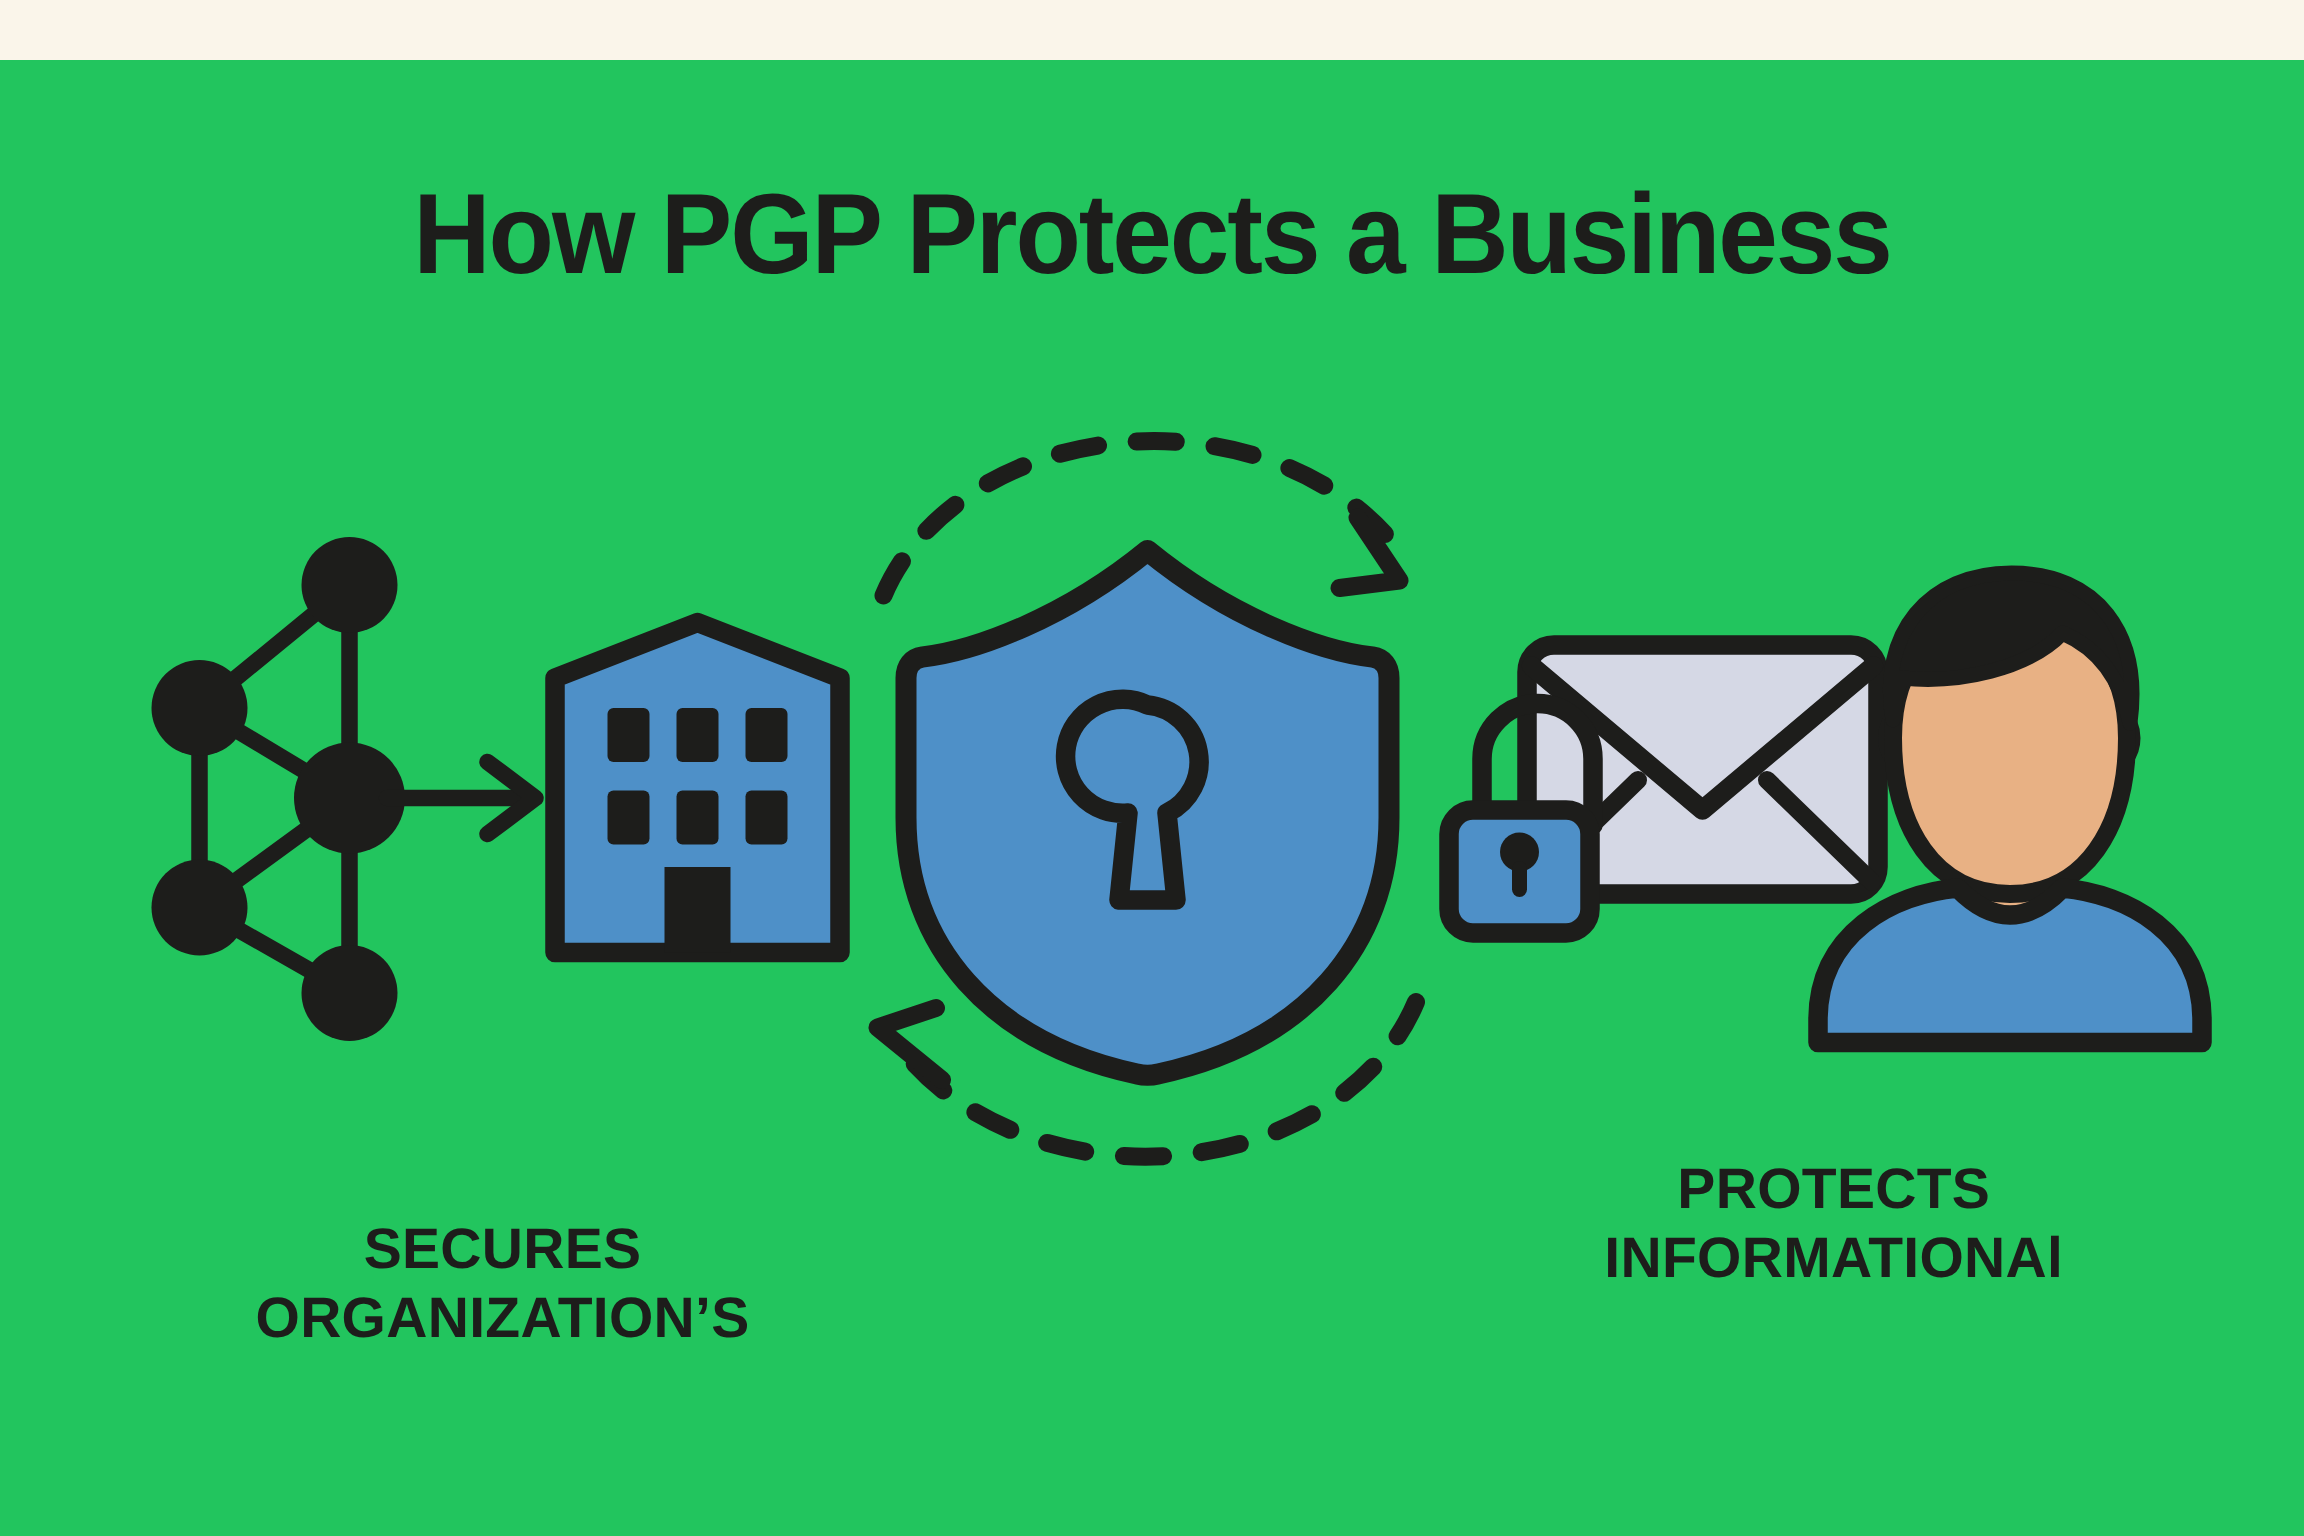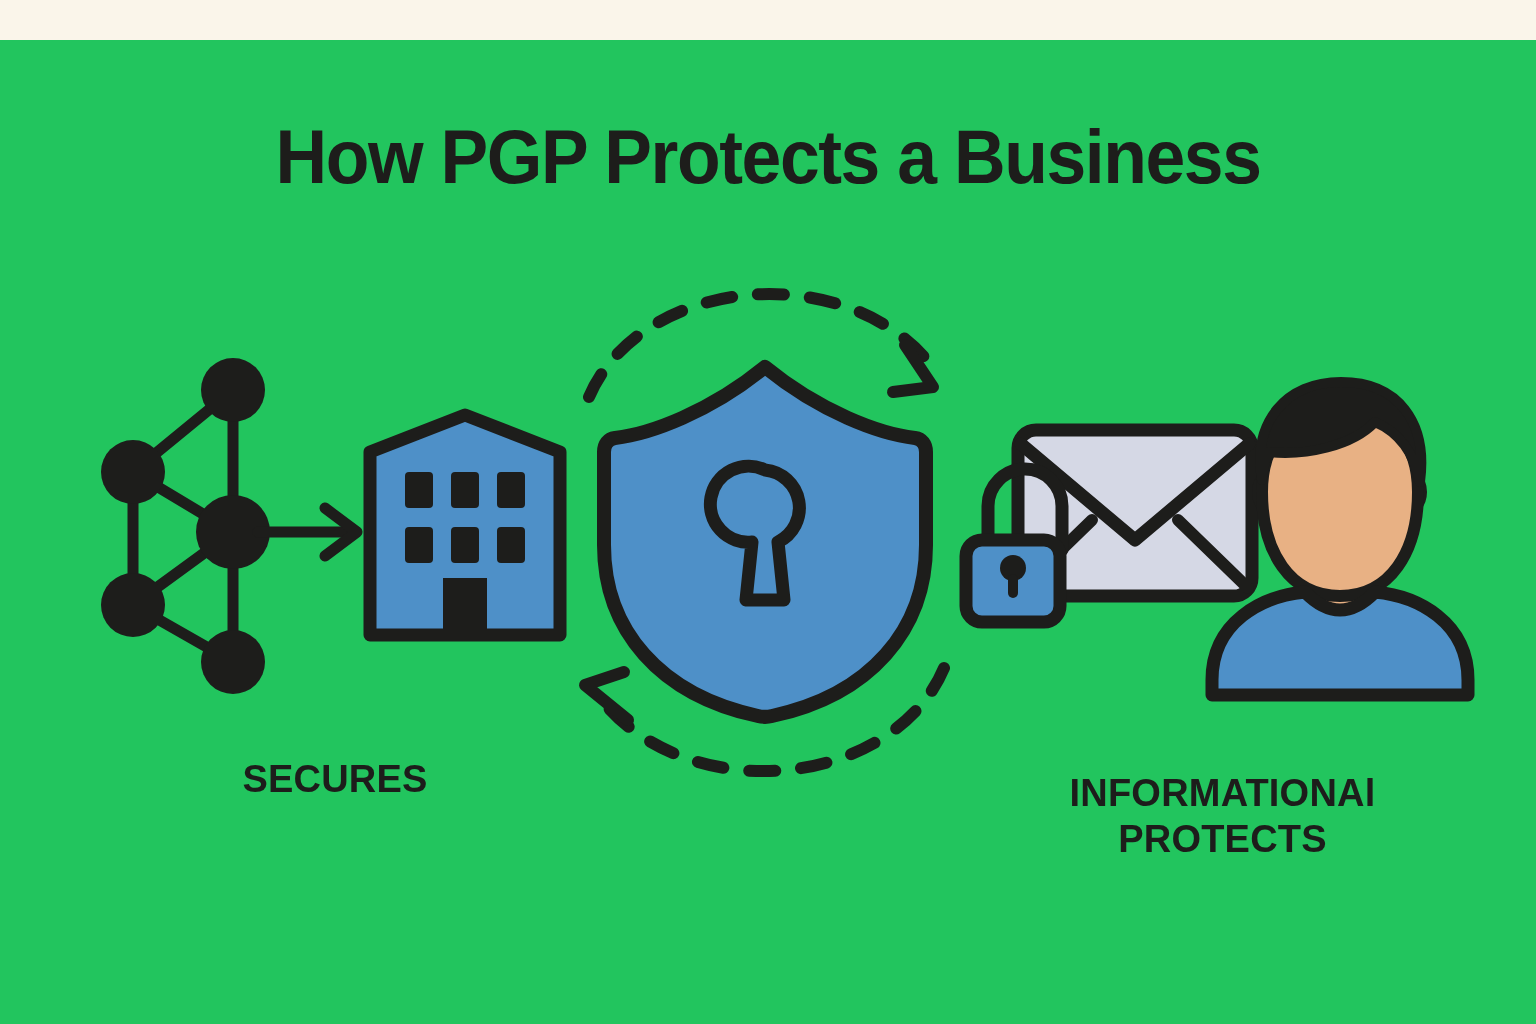--- a/index.html
+++ b/index.html
@@ -43,21 +43,21 @@
     font-weight: 700;
     font-size: 38px;
     line-height: 46px;
     letter-spacing: 0.2px;
     color: #1d1d1b;
   }
   .caption .line {
     display: block;
     white-space: nowrap;
   }
-  #caption-left  { left: 55px;  top: 716px; width: 560px; }
+  #caption-left  { left: 55px;  top: 770px; width: 560px; }
   #caption-right { left: 940px; top: 730px; width: 565px; }
 
   
   #art {
     position: absolute;
     left: 0;
     top: 0;
     width: 1536px;
     height: 1024px;
   }
@@ -181,20 +181,21 @@
                  Q 1340 588, 1375 552
                  C 1418 556, 1468 582, 1468 640
                  L 1468 655 Z" fill="#4e90c8" stroke="#1d1d1b" stroke-width="13" stroke-linejoin="round"></path>
       </g>
 
     </svg>
   </div>
 
   <div class="caption" id="caption-left">
     <span class="line">SECURES</span>
+    <span class="line">ORGANIZATION’S</span>
   </div>
 
   <div class="caption" id="caption-right">
+    <span class="line">PROTECTS</span>
     <span class="line">INFORMATIONAl</span>
-    <span class="line">PROTECTS</span>
   </div>
 
 </div>
 
 </body></html>

